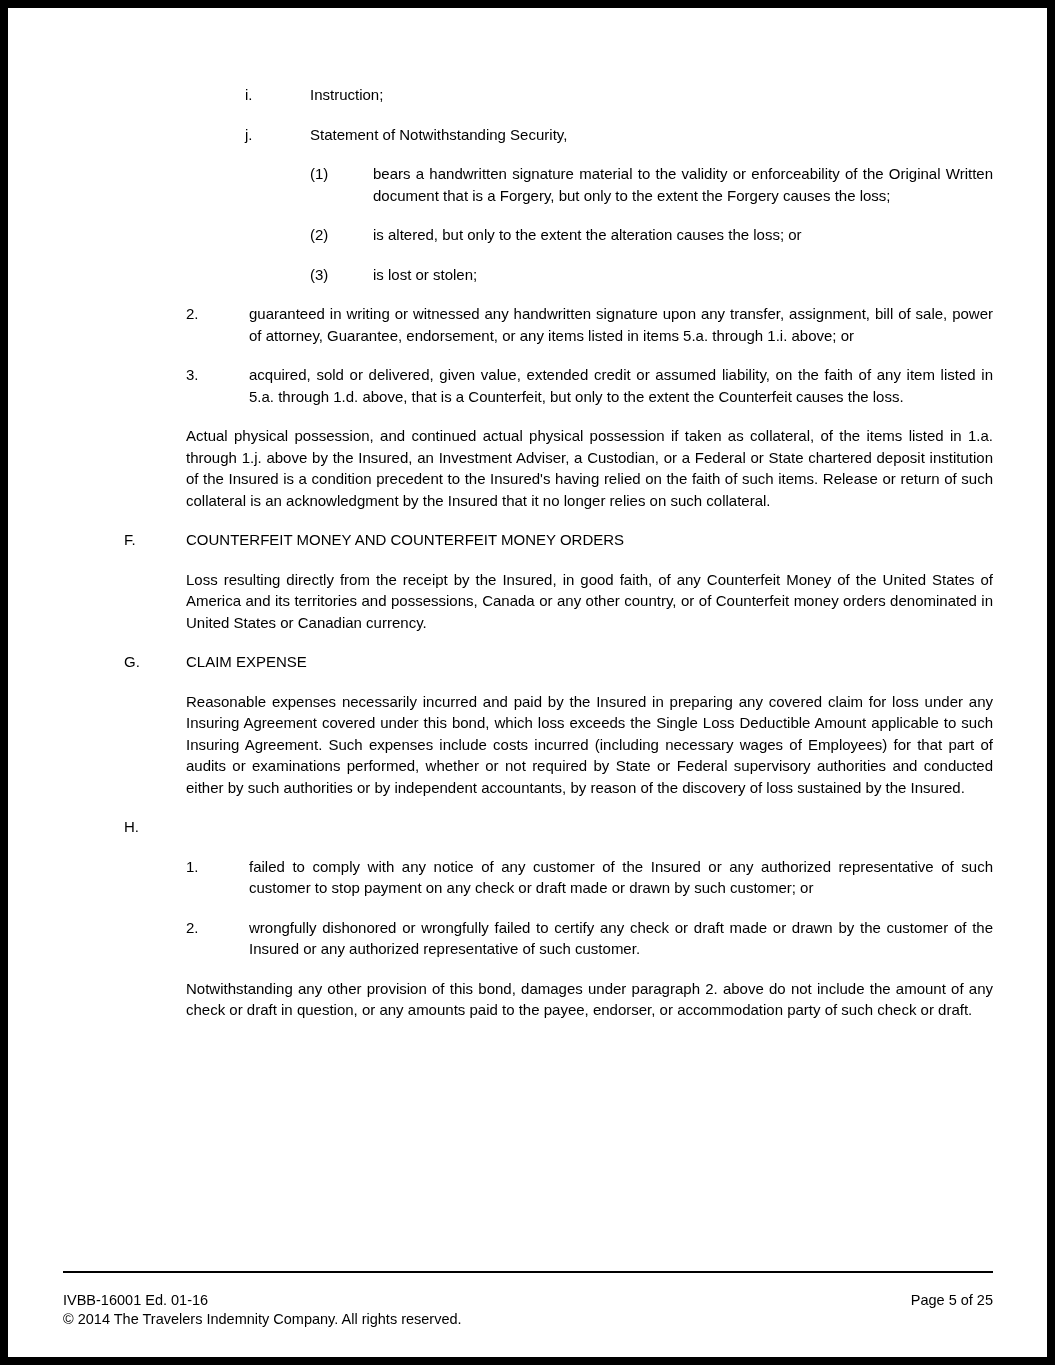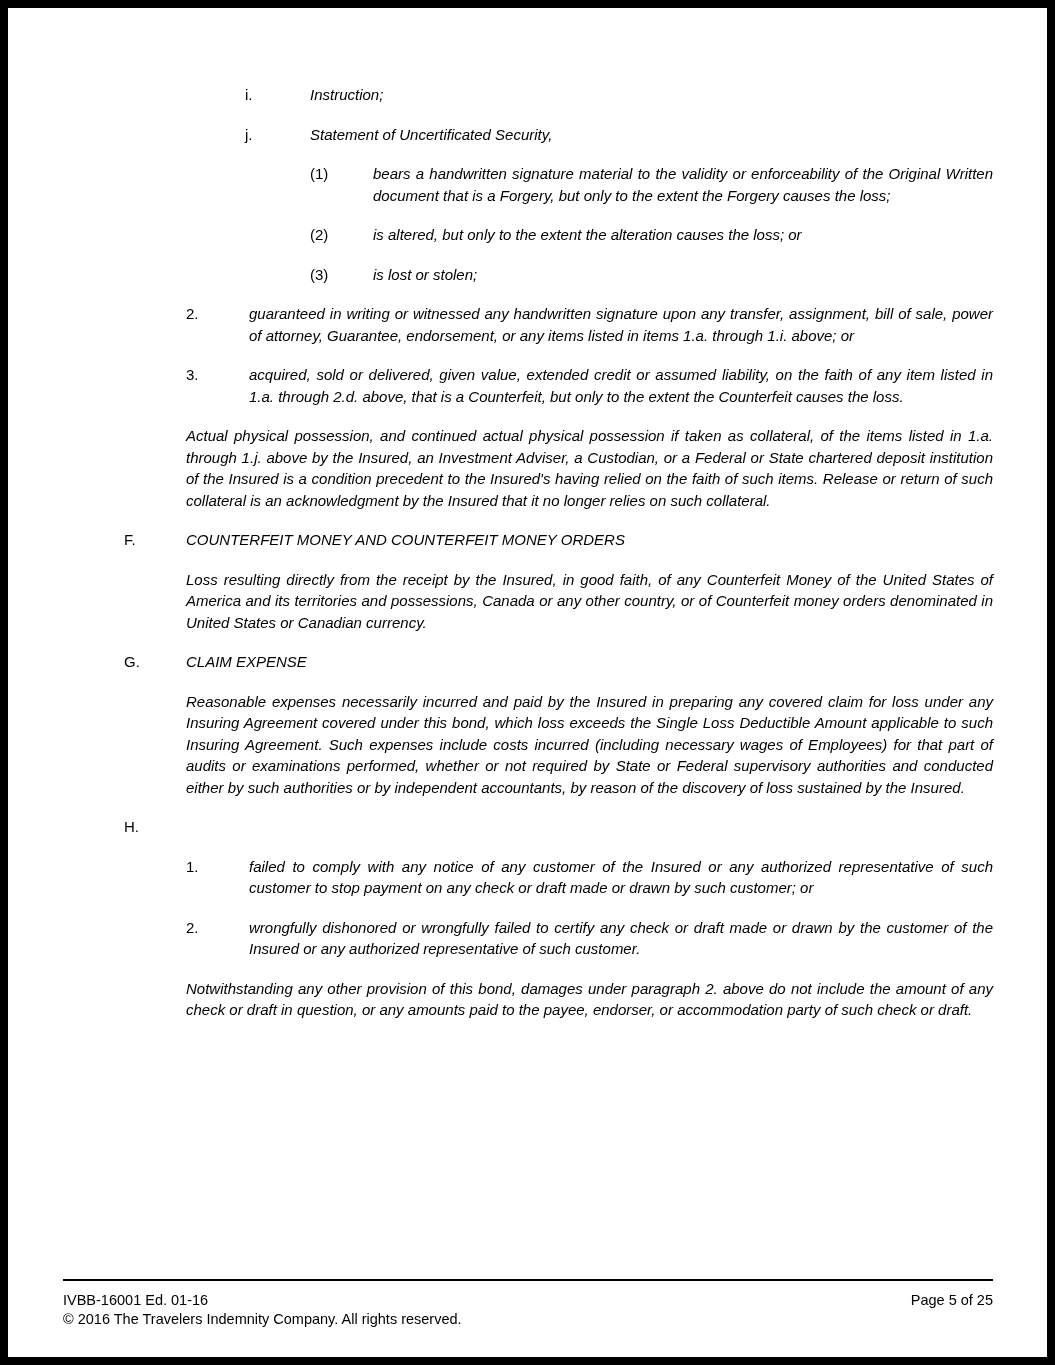--- a/index.html
+++ b/index.html
@@ -27,66 +27,66 @@
   .block.with-marker { display: flex; }
   .marker { flex-shrink: 0; }
   .ind-a { margin-left: 61px; }
   .ind-b { margin-left: 123px; }
   .ind-c { margin-left: 182px; }
   .ind-d { margin-left: 247px; }
   .ind-a > .marker { width: 62px; }
   .ind-b > .marker { width: 63px; }
   .ind-c > .marker { width: 65px; }
   .ind-d > .marker { width: 63px; }
-  .text, .para { text-align: justify; font-style: italic; }
+  .text, .para { text-align: justify; }
   .heading .text { text-align: right; }
   .footer {
     margin-top: auto;
     border-top: 2px solid #000000;
-    padding-top: 10px;
+    padding-top: 18px;
   }
   .footer-row {
     display: flex;
     justify-content: space-between;
     line-height: 19px;
     font-size: 14.5px;
   }
 </style>
 </head>
 <body>
 
 <div class="page">
   <div class="content" id="content">
       <div class="block ind-c with-marker">
         <span class="marker">i.</span>
         <div class="text">Instruction;</div>
       </div>
       <div class="block ind-c with-marker">
         <span class="marker">j.</span>
-        <div class="text">Statement of Uncertificated Security,</div>
+        <div class="text">Statement of Notwithstanding Security,</div>
       </div>
       <div class="block ind-d with-marker">
         <span class="marker">(1)</span>
         <div class="text">bears a handwritten signature material to the validity or enforceability of the Original Written document that is a Forgery, but only to the extent the Forgery causes the loss;</div>
       </div>
       <div class="block ind-d with-marker">
         <span class="marker">(2)</span>
         <div class="text">is altered, but only to the extent the alteration causes the loss; or</div>
       </div>
       <div class="block ind-d with-marker">
         <span class="marker">(3)</span>
         <div class="text">is lost or stolen;</div>
       </div>
       <div class="block ind-b with-marker">
         <span class="marker">2.</span>
-        <div class="text">guaranteed in writing or witnessed any handwritten signature upon any transfer, assignment, bill of sale, power of attorney, Guarantee, endorsement, or any items listed in items 1.a. through 1.i. above; or</div>
+        <div class="text">guaranteed in writing or witnessed any handwritten signature upon any transfer, assignment, bill of sale, power of attorney, Guarantee, endorsement, or any items listed in items 5.a. through 1.i. above; or</div>
       </div>
       <div class="block ind-b with-marker">
         <span class="marker">3.</span>
-        <div class="text">acquired, sold or delivered, given value, extended credit or assumed liability, on the faith of any item listed in 1.a. through 2.d. above, that is a Counterfeit, but only to the extent the Counterfeit causes the loss.</div>
+        <div class="text">acquired, sold or delivered, given value, extended credit or assumed liability, on the faith of any item listed in 5.a. through 1.d. above, that is a Counterfeit, but only to the extent the Counterfeit causes the loss.</div>
       </div>
       <div class="block ind-b para">Actual physical possession, and continued actual physical possession if taken as collateral, of the items listed in 1.a. through 1.j. above by the Insured, an Investment Adviser, a Custodian, or a Federal or State chartered deposit institution of the Insured is a condition precedent to the Insured's having relied on the faith of such items. Release or return of such collateral is an acknowledgment by the Insured that it no longer relies on such collateral.</div>
       <div class="block ind-a heading with-marker">
         <span class="marker">F.</span>
         <div class="text">COUNTERFEIT MONEY AND COUNTERFEIT MONEY ORDERS</div>
       </div>
       <div class="block ind-b para">Loss resulting directly from the receipt by the Insured, in good faith, of any Counterfeit Money of the United States of America and its territories and possessions, Canada or any other country, or of Counterfeit money orders denominated in United States or Canadian currency.</div>
       <div class="block ind-a heading with-marker">
         <span class="marker">G.</span>
         <div class="text">CLAIM EXPENSE</div>
@@ -104,16 +104,16 @@
         <div class="text">wrongfully dishonored or wrongfully failed to certify any check or draft made or drawn by the customer of the Insured or any authorized representative of such customer.</div>
       </div>
       <div class="block ind-b para">Notwithstanding any other provision of this bond, damages under paragraph 2. above do not include the amount of any check or draft in question, or any amounts paid to the payee, endorser, or accommodation party of such check or draft.</div>
     </div>
   <div class="footer">
     <div class="footer-row">
       <span>IVBB-16001 Ed. 01-16</span>
       <span>Page 5 of 25</span>
     </div>
     <div class="footer-row">
-      <span>© 2016 The Travelers Indemnity Company. All rights reserved.</span>
+      <span>© 2014 The Travelers Indemnity Company. All rights reserved.</span>
     </div>
   </div>
 </div>
 
 </body></html>

